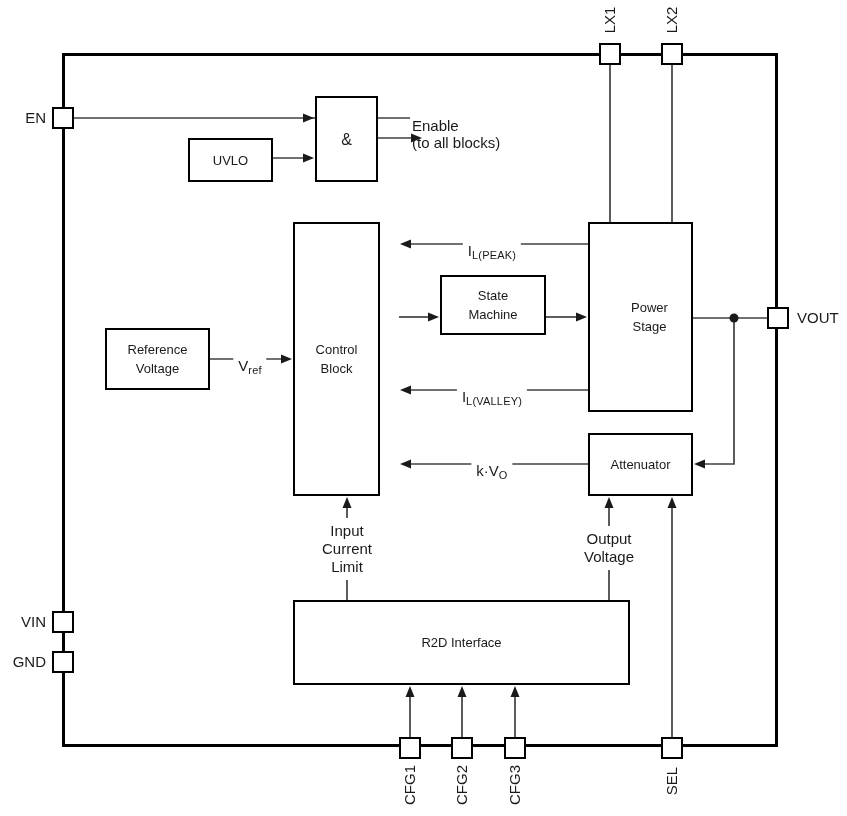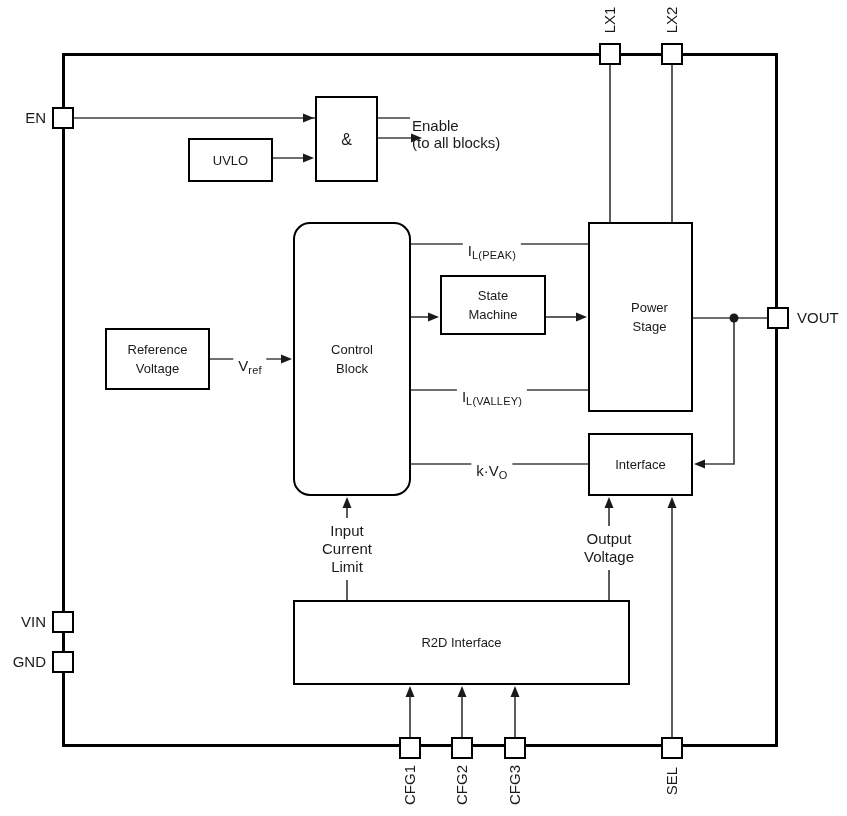--- a/index.html
+++ b/index.html
@@ -72,27 +72,27 @@
       <polygon points="462,686 457.5,697 466.5,697"></polygon>
       <polygon points="515,686 510.5,697 519.5,697"></polygon>
       <circle cx="734" cy="318" r="4.5"></circle>
     </g>
   </svg>
 
   <div class="blk" style="left:188px;top:138px;width:85px;height:44px;">UVLO</div>
   <div class="blk" style="left:315px;top:96px;width:63px;height:86px;font-size:16px;">&amp;</div>
   <div class="blk" style="left:105px;top:328px;width:105px;height:62px;">Reference
 Voltage</div>
-  <div class="blk" style="left:293px;top:222px;width:118px;height:274px;border-radius:17px;">Control
+  <div class="blk" style="left:293px;top:222px;width:87px;height:274px;">Control
 Block</div>
   <div class="blk" style="left:440px;top:275px;width:106px;height:60px;">State
 Machine</div>
   <div class="blk" style="left:588px;top:222px;width:105px;height:190px;padding-left:18px;">Power
 Stage</div>
-  <div class="blk" style="left:588px;top:433px;width:105px;height:63px;">Interface</div>
+  <div class="blk" style="left:588px;top:433px;width:105px;height:63px;">Attenuator</div>
   <div class="blk" style="left:293px;top:600px;width:337px;height:85px;">R2D Interface</div>
 
   <div class="enable-label">Enable
 (to all blocks)</div>
 
   <div class="sig" style="left:492px;top:244px;">
     <span>I</span><span class="sub">L(PEAK)</span>
   </div>
 
   <div class="sig" style="left:492px;top:390px;">

